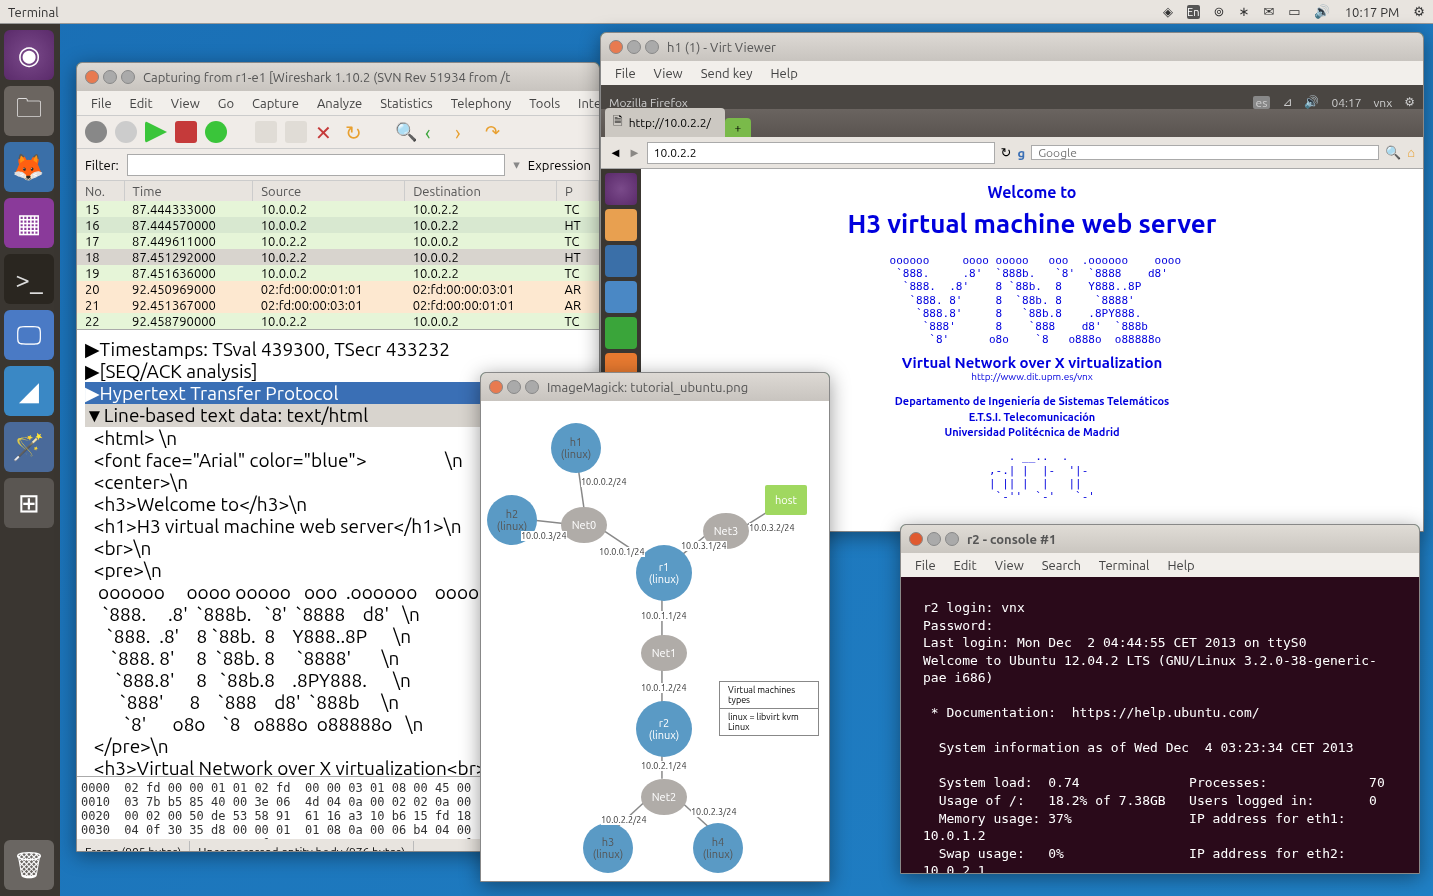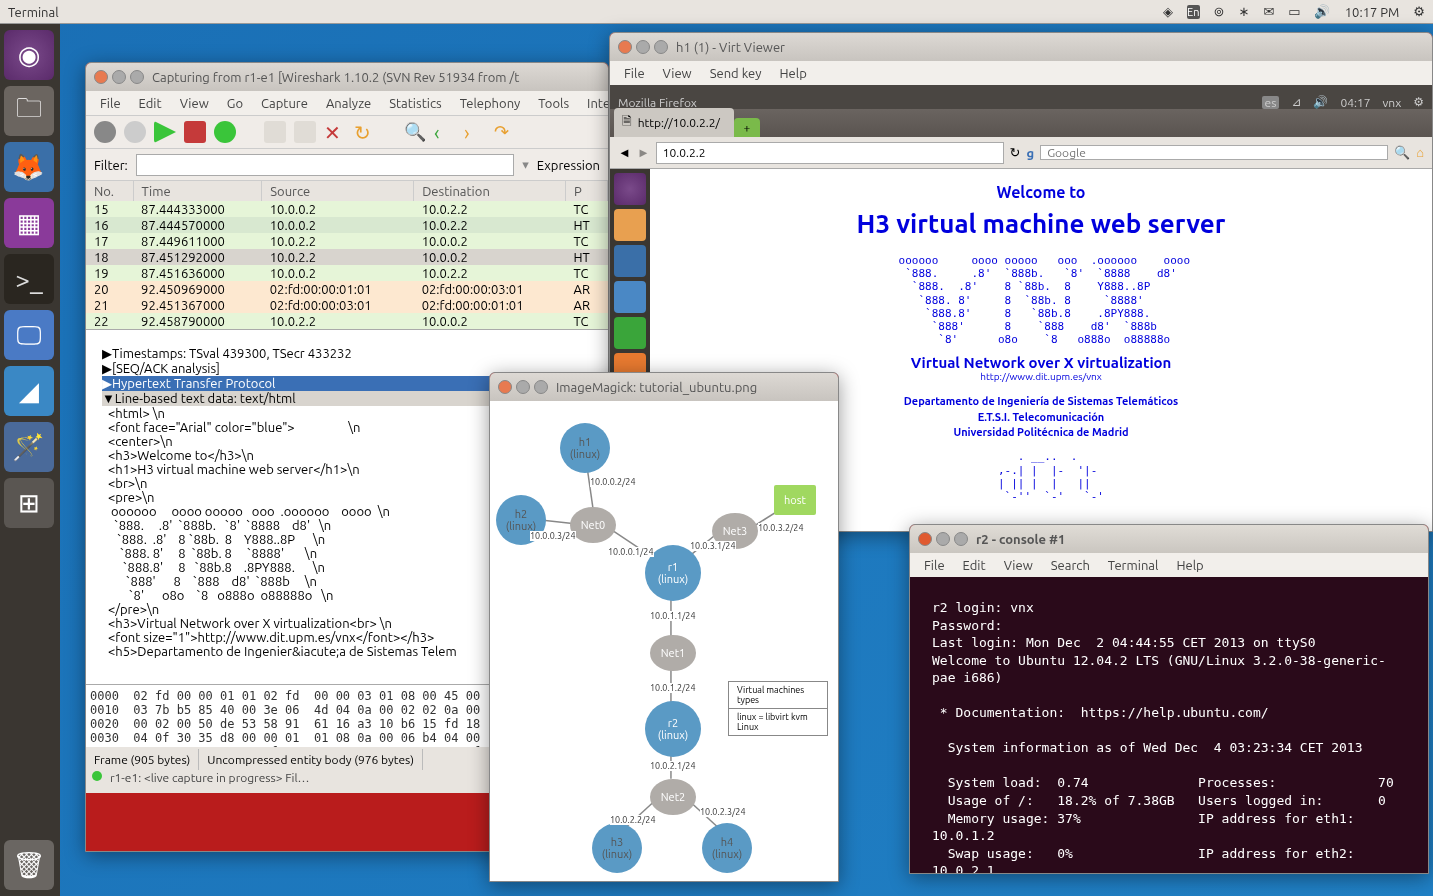--- a/index.html
+++ b/index.html
@@ -15,42 +15,42 @@
 .launcher-item.ubuntu { background: radial-gradient(circle, #7a4a8a, #5a2a6a); }
 .launcher-item.files { background: #6b6560; }
 .launcher-item.firefox { background: #3a6fa8; color: #e2702a; }
 .launcher-item.purple { background: #8a3a9a; }
 .launcher-item.term { background: #2a2620; color: #ddd; }
 .launcher-item.wire { background: #3a88c5; }
 .launcher-item.imgk { background: #4a6a9a; }
 .launcher-item.bottom { margin-top: auto; }
 
 
-.window { position: absolute; background: #b91c1c; border: 1px solid #888; border-radius: 6px 6px 0 0; box-shadow: 0 4px 20px rgba(0,0,0,0.4); overflow: hidden; margin-left: 9px; }
+.window { position: absolute; background: #14532d; border: 1px solid #888; border-radius: 6px 6px 0 0; box-shadow: 0 4px 20px rgba(0,0,0,0.4); overflow: hidden; }
 .titlebar { height: 28px; background: linear-gradient(#ddd9d4, #c8c4bf); display: flex; align-items: center; gap: 8px; padding: 0 8px; font-size: 13px; color: #555; }
 .titlebar .wbtns { display: flex; gap: 4px; }
 .titlebar .wbtn { width: 14px; height: 14px; border-radius: 50%; background: #aaa; border: 1px solid #888; }
 .titlebar .wbtn.close { background: #e87a50; }
 .menubar { height: 24px; background: #f2efeb; display: flex; align-items: center; gap: 2px; padding: 0 6px; font-size: 13px; color: #444; }
 .menubar span { padding: 2px 8px; }
 
 
 .wireshark { left: 76px; top: 62px; width: 524px; height: 790px; }
 .wireshark .toolbar { height: 34px; background: #f0ece8; border-top: 1px solid #ccc; border-bottom: 1px solid #ccc; display: flex; align-items: center; gap: 8px; padding: 0 8px; }
 .wireshark .toolbar .tbtn { width: 22px; height: 22px; border-radius: 3px; display: inline-block; }
 .wireshark .filter-row { height: 32px; display: flex; align-items: center; gap: 8px; padding: 0 8px; background: #f0ece8; border-bottom: 1px solid #ccc; }
 .wireshark .filter-row input { flex: 1; height: 22px; border: 1px solid #aaa; padding: 0 4px; }
 .wireshark table { width: 100%; border-collapse: collapse; font-family: monospace; font-size: 13px; }
 .wireshark th { background: #e8e4df; text-align: left; padding: 3px 8px; border-right: 1px solid #ccc; color: #555; font-weight: normal; }
 .wireshark td { padding: 1px 8px; white-space: nowrap; }
 .wireshark tr.tcp { background: #e6f5d8; }
 .wireshark tr.http { background: #d8e8d0; }
 .wireshark tr.arp { background: #fde8d0; }
 .wireshark tr.sel { background: #d8d4ce; }
-.wireshark .tree { font-family: monospace; font-size: 13px; padding: 16px; background: #fff; border-top: 1px solid #aaa; border-bottom: 1px solid #aaa; overflow: hidden; height: 356px; }
+.wireshark .tree { font-family: monospace; font-size: 19px; padding: 8px; background: #fff; border-top: 1px solid #aaa; border-bottom: 1px solid #aaa; overflow: hidden; height: 448px; }
 .wireshark .tree div { white-space: pre; }
 .wireshark .tree .hl { background: #3a6fb5; color: #fff; }
 .wireshark .hex { font-family: monospace; font-size: 12px; padding: 4px; background: #fff; color: #333; height: 62px; overflow: hidden; white-space: pre; }
 .wireshark .tabs { height: 24px; background: #e8e4df; display: flex; align-items: center; font-size: 12px; }
 .wireshark .tabs span { padding: 4px 8px; border-right: 1px solid #bbb; }
 .wireshark .status { height: 22px; background: #e8e4df; display: flex; align-items: flex-start; font-size: 12px; padding: 0 6px; gap: 8px; color: #444; }
 .wireshark .status .dot { width: 10px; height: 10px; border-radius: 50%; background: #3ac53a; }
 
 
 .virt { left: 600px; top: 32px; width: 824px; height: 500px; }

